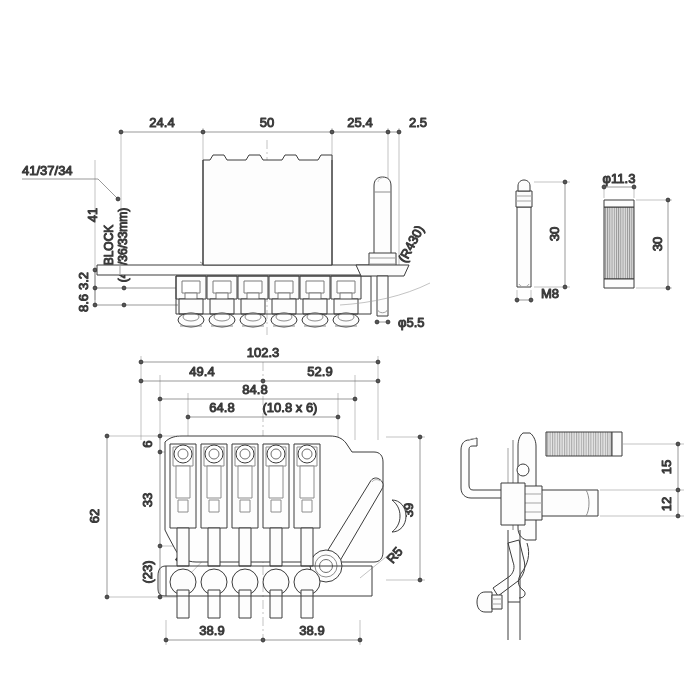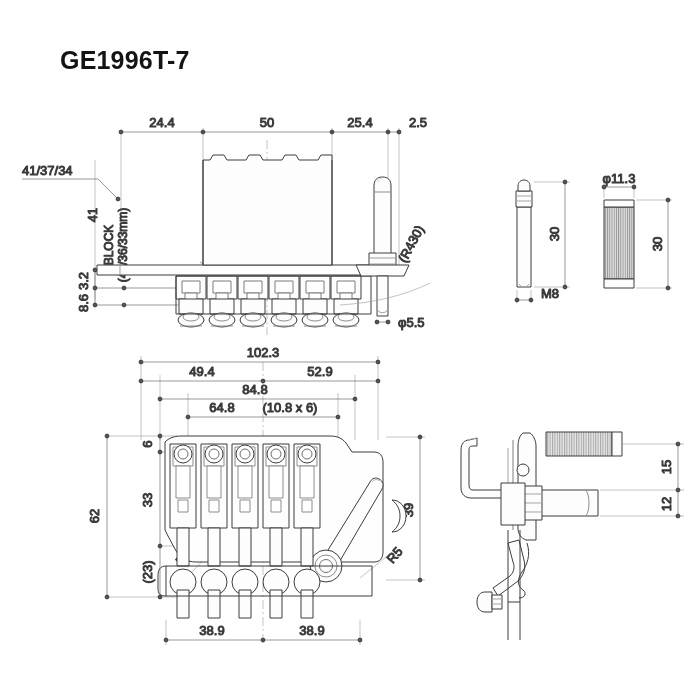--- a/index.html
+++ b/index.html
@@ -11,21 +11,20 @@
               letter-spacing:.2px;color:#141414;}
   svg{position:absolute;left:0;top:0;width:700px;height:700px;}
   .dimtxt{font-family:"Liberation Sans","DejaVu Sans",sans-serif;font-size:13px;fill:#2e2e2e;}
   .dimtxt-sm{font-family:"Liberation Sans","DejaVu Sans",sans-serif;font-size:12px;fill:#2e2e2e;}
 </style>
 </head>
 <body>
 
 <div id="sheet">
 
-  <div id="page-title">GE1996T-7</div>
 
   <svg viewBox="0 0 700 700" xmlns="http://www.w3.org/2000/svg">
     <defs>
       <g id="arrowdot">
           <circle r="2" fill="#555"></circle>
         </g>
       <pattern id="knurl" width="2.4" height="6" patternUnits="userSpaceOnUse">
         <rect width="2.4" height="6" fill="#e8e8e8"></rect>
         <line x1="0.6" y1="0" x2="0.6" y2="6" stroke="#7a7a7a" stroke-width="0.7"></line>
       </pattern>

